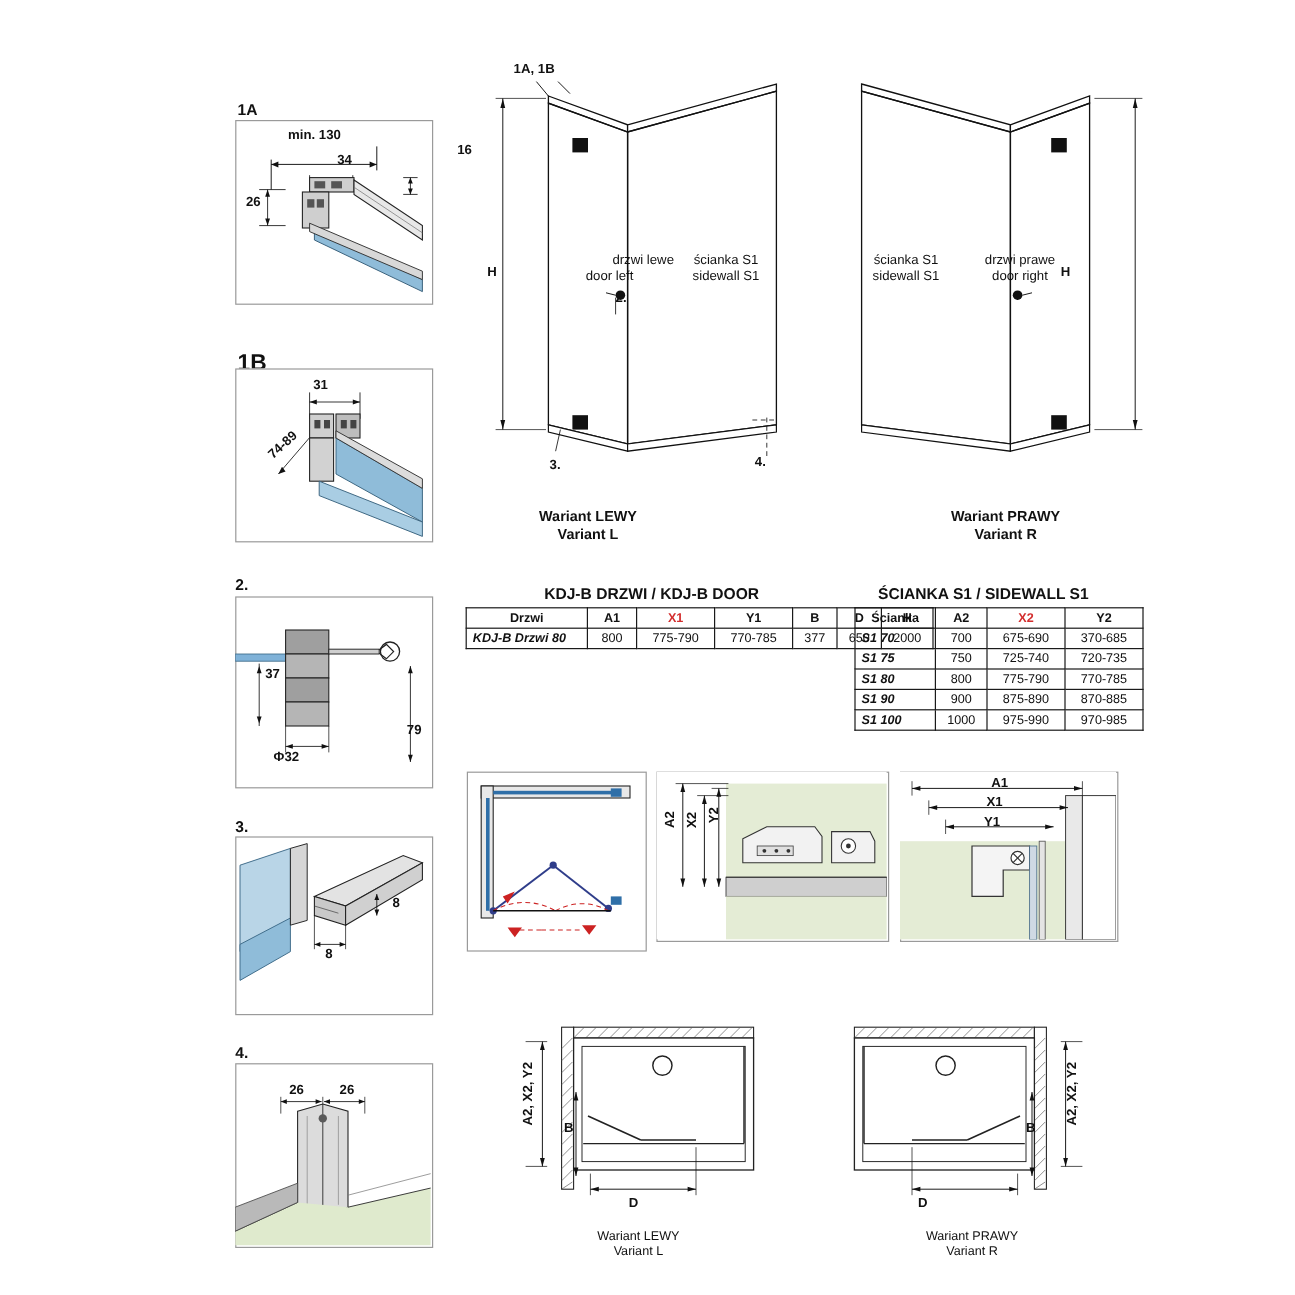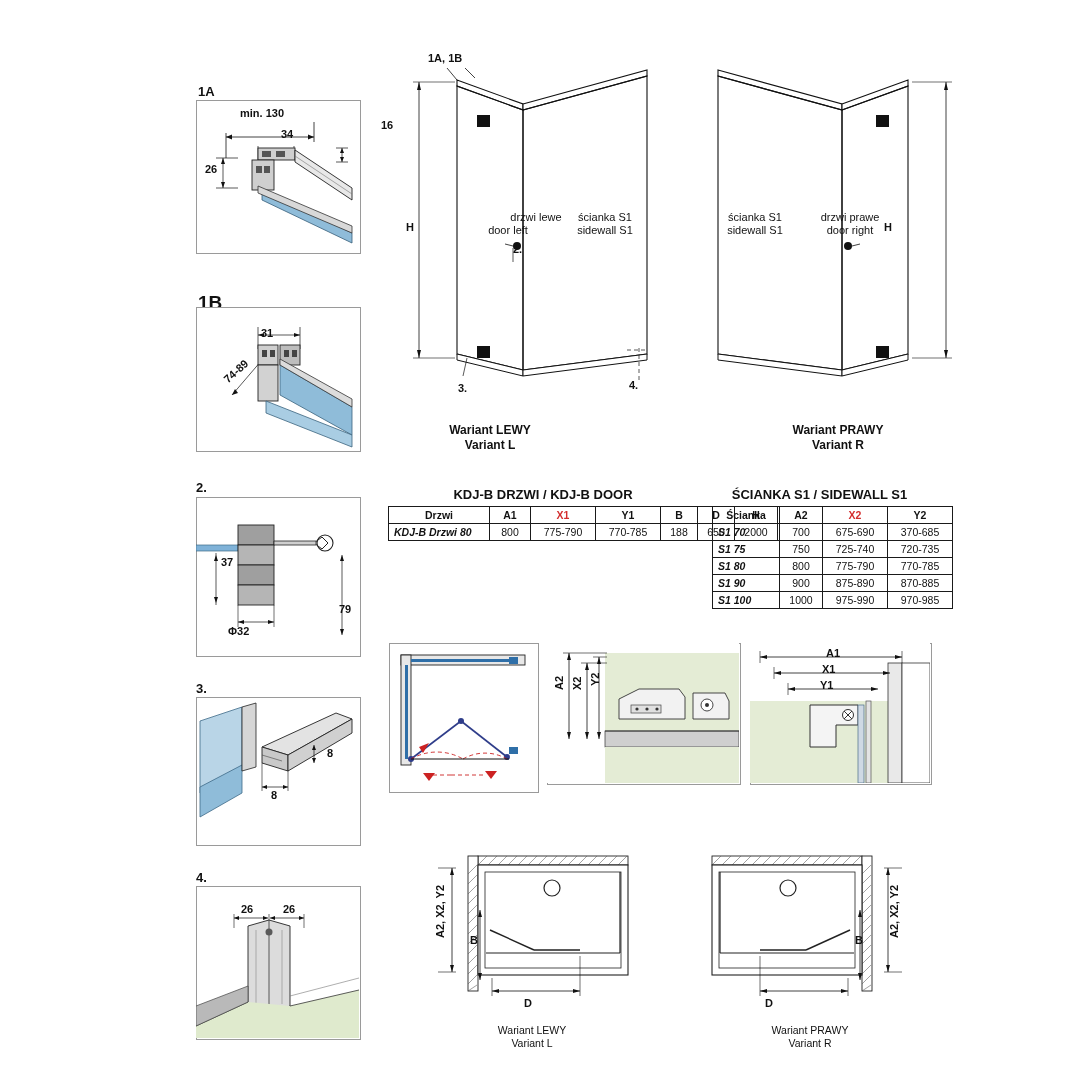--- a/index.html
+++ b/index.html
@@ -88,21 +88,21 @@
   <rect x="74" y="43" width="5" height="7" fill="#444"></rect>
   <rect x="88" y="43" width="5" height="7" fill="#444"></rect>
   <rect x="96" y="43" width="5" height="7" fill="#444"></rect>
 
   <rect x="62" y="58" width="20" height="36" fill="#d2d2d2" stroke="#222" stroke-width="0.9"></rect>
 
   <path d="M84,58 L156,100 L156,128 L84,88 Z" fill="#8fbcd9" stroke="#3a637e" stroke-width="0.8"></path>
   <path d="M84,52 L156,92 L156,100 L84,58 Z" fill="#dcdcdc" stroke="#333" stroke-width="0.8"></path>
   <path d="M70,94 L156,128 L156,140 L70,106 Z" fill="#a9cde3" stroke="#3a637e" stroke-width="0.8"></path>
 </svg>
-<div class="abs lbl bold" style="left:261px;top:327px;">31</div>
+<div class="abs lbl bold" style="left:261px;top:315px;">31</div>
 <div class="abs lbl bold" style="left:222px;top:365px;transform:rotate(-42deg);">74-89</div>
 
 <div class="abs lbl bold" style="left:196px;top:481px;font-size:13px;">2.</div>
 <div class="box" style="left:196px;top:497px;width:163px;height:158px;"></div>
 <svg class="abs" style="left:196px;top:497px;" width="163" height="158" viewBox="0 0 163 158">
 
   <rect x="0" y="48" width="42" height="6" fill="#7fb2d8" stroke="#3d6a88" stroke-width="0.7"></rect>
 
   <rect x="42" y="28" width="36" height="20" fill="#9f9f9f" stroke="#222" stroke-width="0.9"></rect>
   <rect x="42" y="48" width="36" height="20" fill="#b5b5b5" stroke="#222" stroke-width="0.9"></rect>
@@ -269,21 +269,21 @@
       <th style="width:28px;">D</th>
       <th style="width:34px;">H</th>
     </tr>
   </thead>
   <tbody>
     <tr>
       <td class="rowhdr">KDJ-B Drzwi 80</td>
       <td>800</td>
       <td>775-790</td>
       <td>770-785</td>
-      <td>188</td>
+      <td>377</td>
       <td>650</td>
       <td>2000</td>
     </tr>
   </tbody>
 </table>
 
 <div class="abs tbl-title" style="left:712px;top:487px;width:215px;">ŚCIANKA S1 / SIDEWALL S1</div>
 <table class="tbl abs" style="left:712px;top:506px;">
   <thead>
     <tr>

